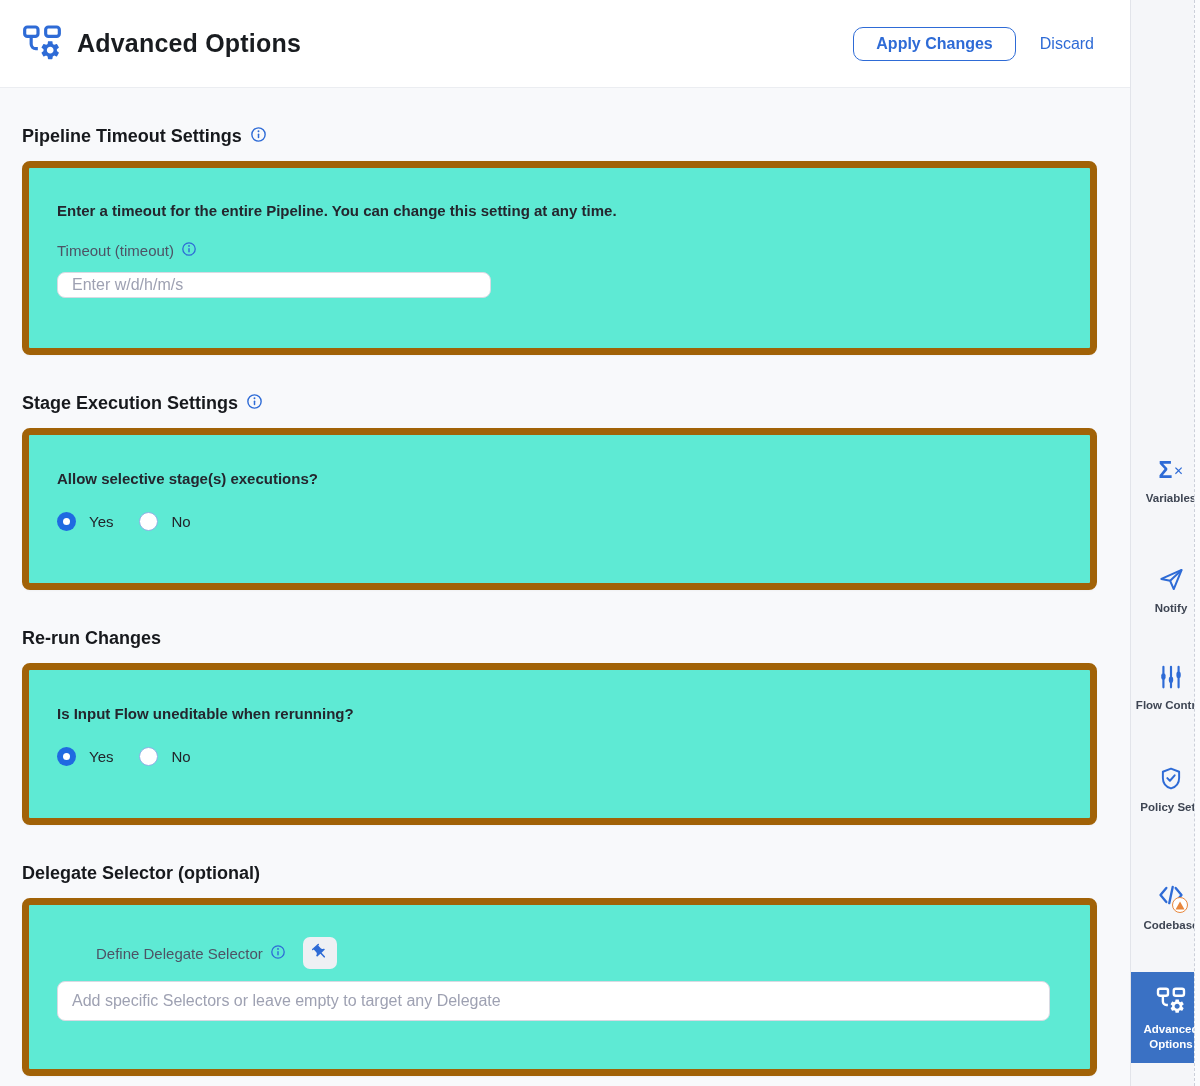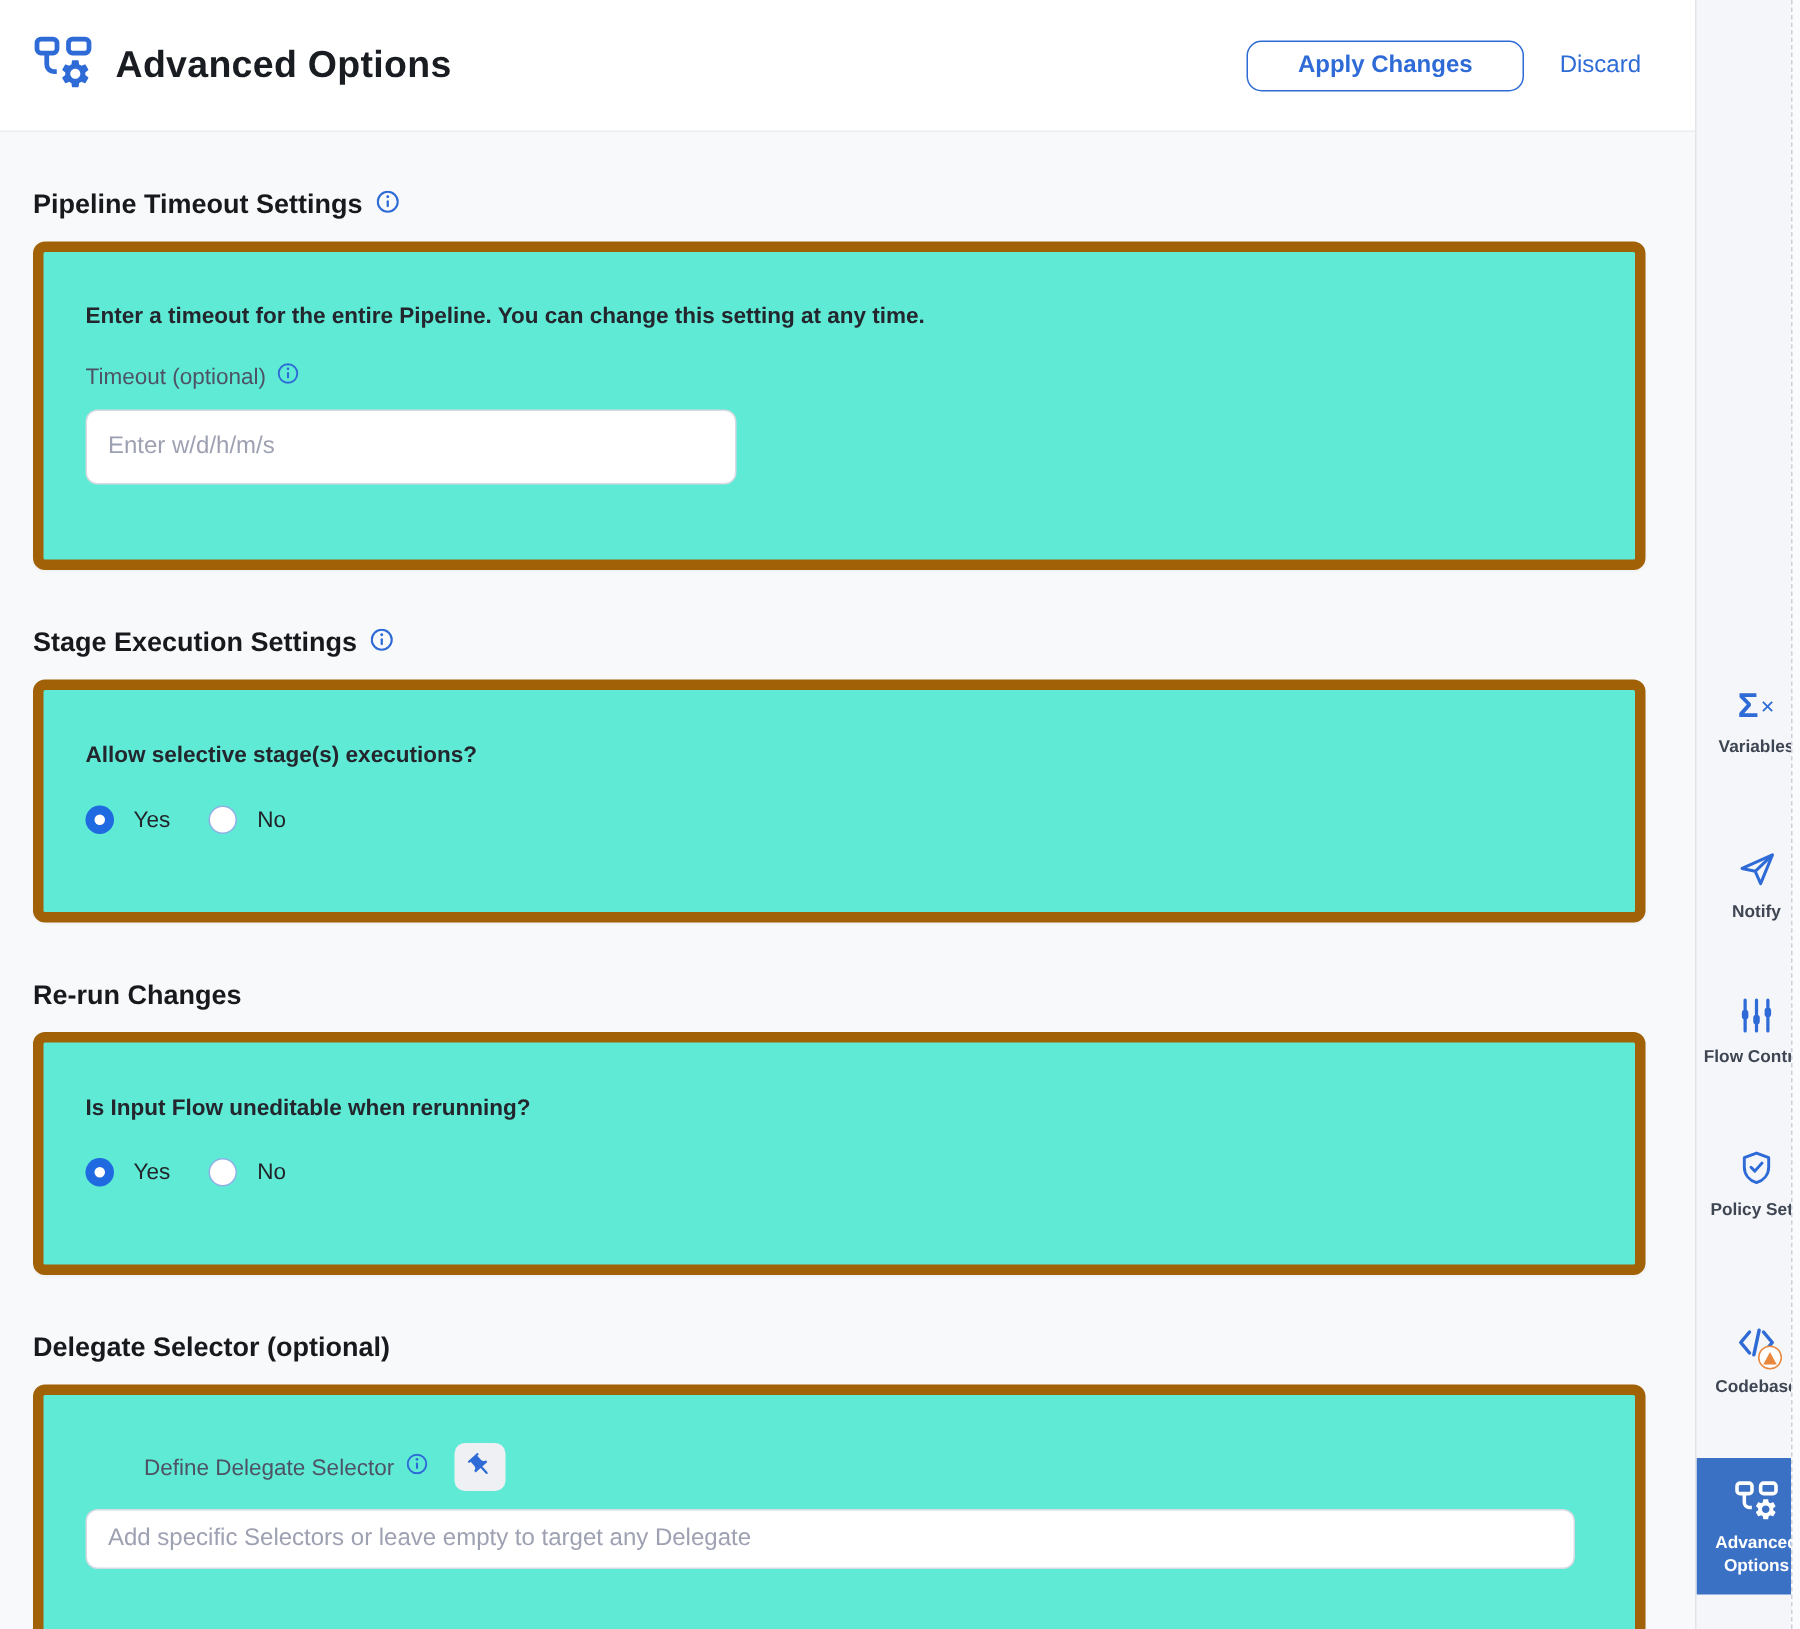--- a/index.html
+++ b/index.html
@@ -13,21 +13,21 @@
   
   .header {
     height:88px; background:#ffffff; border-bottom:1px solid #ebedf1;
     display:flex; align-items:center; padding:0 36px 0 22px; flex-shrink:0;
   }
   .header-title-wrap { display:flex; align-items:center; gap:15px; }
   .page-title { font-size:25px; font-weight:bold; color:#191c20; letter-spacing:.2px; }
   .spacer { flex:1; }
   .btn-apply {
     background:#fff; border:1.5px solid #2e6bd6; color:#2e6bd6;
-    font-size:16px; font-weight:bold; padding:7px 33px; border-radius:10px;
+    font-size:16px; font-weight:bold; padding:7px 22px; border-radius:10px;
     cursor:pointer; font-family:inherit;
   }
   .link-discard { color:#2e6bd6; font-size:16px; font-weight:normal; margin-left:24px; cursor:pointer; }
 
   
   .content { background:#f8f9fb; flex:1; padding:0 33px 0 22px; overflow:hidden; }
   .section-heading {
     font-size:18px; font-weight:bold; color:#17191d;
     display:flex; align-items:flex-end; gap:9px; margin:38px 0 14px 0;
   }
@@ -35,21 +35,21 @@
     background:#5eead4; border:7px solid #a16207; border-radius:8px;
     box-shadow:0 1px 2px rgba(40,41,61,0.04);
   }
   .card-timeout { padding:34px 28px 50px 28px; }
   .card-q { padding:35px 28px 52px 28px; }
   .card-delegate { padding:32px 28px 48px 28px; }
 
   .card-desc { font-size:15px; font-weight:bold; color:#24262e; margin-bottom:23px; }
   .field-label { font-size:15px; color:#4d5365; display:flex; align-items:center; gap:8px; margin-bottom:13px; }
   .text-input {
-    height:50px; border:1px solid #d8dae3; border-radius:8px; background:#fff;
+    height:26px; border:1px solid #d8dae3; border-radius:8px; background:#fff;
     font-size:16px; color:#24262e; padding:0 14px; font-family:inherit; outline:none; display:block;
   }
   .text-input::placeholder { color:#9ea1b2; }
   .input-timeout { width:434px; }
   .input-delegate { width:calc(100% - 12px); height:40px; }
 
   .question { font-size:15px; font-weight:bold; color:#24262e; margin-bottom:25px; }
   .radio-row { display:flex; align-items:center; gap:26px; }
   .radio-opt { display:flex; align-items:center; gap:13px; cursor:pointer; }
   .radio-opt .opt-label { font-size:15px; color:#22242a; }
@@ -134,21 +134,21 @@
         <svg width="15" height="15" viewBox="0 0 14 14" fill="none">
           <circle cx="7" cy="7" r="6.2" stroke="#2e6bd6" stroke-width="1.3"></circle>
           <rect x="6.3" y="6" width="1.4" height="4.4" rx="0.7" fill="#2e6bd6"></rect>
           <circle cx="7" cy="3.9" r="0.9" fill="#2e6bd6"></circle>
         </svg>
       </span>
     </div>
     <div class="card card-timeout">
       <div class="card-desc">Enter a timeout for the entire Pipeline. You can change this setting at any time.</div>
       <div class="field-label">
-        <span>Timeout (optional)</span>
+        <span>Timeout (timeout)</span>
         <span>
           <svg width="14" height="14" viewBox="0 0 14 14" fill="none">
             <circle cx="7" cy="7" r="6.2" stroke="#2e6bd6" stroke-width="1.3"></circle>
             <rect x="6.3" y="6" width="1.4" height="4.4" rx="0.7" fill="#2e6bd6"></rect>
             <circle cx="7" cy="3.9" r="0.9" fill="#2e6bd6"></circle>
           </svg>
         </span>
       </div>
       <input class="text-input input-timeout" type="text" placeholder="Enter w/d/h/m/s" style="">
     </div>

